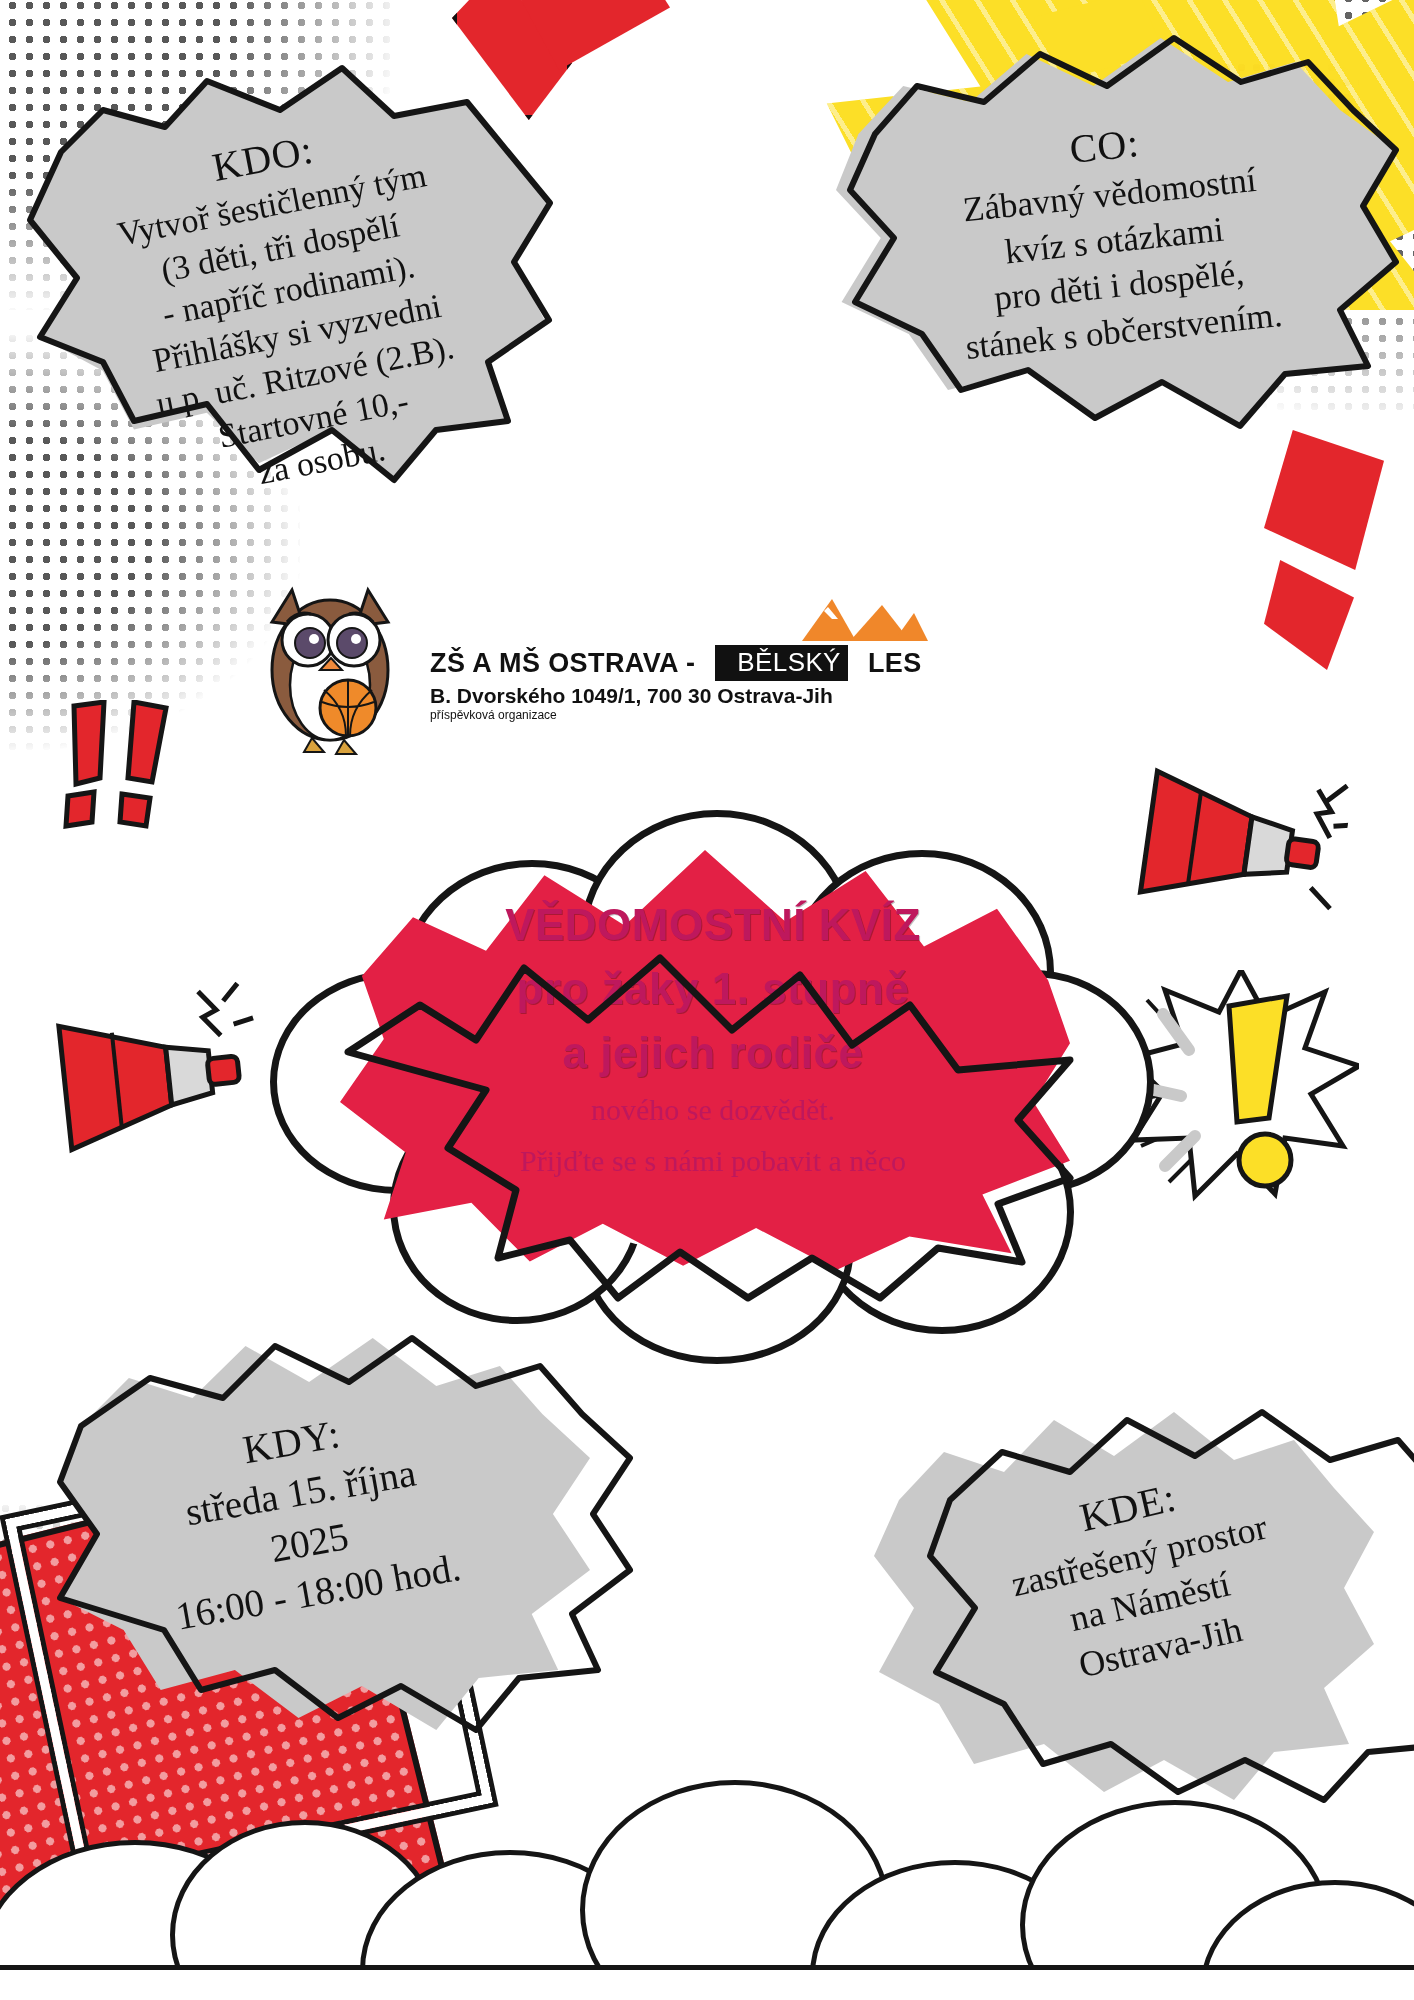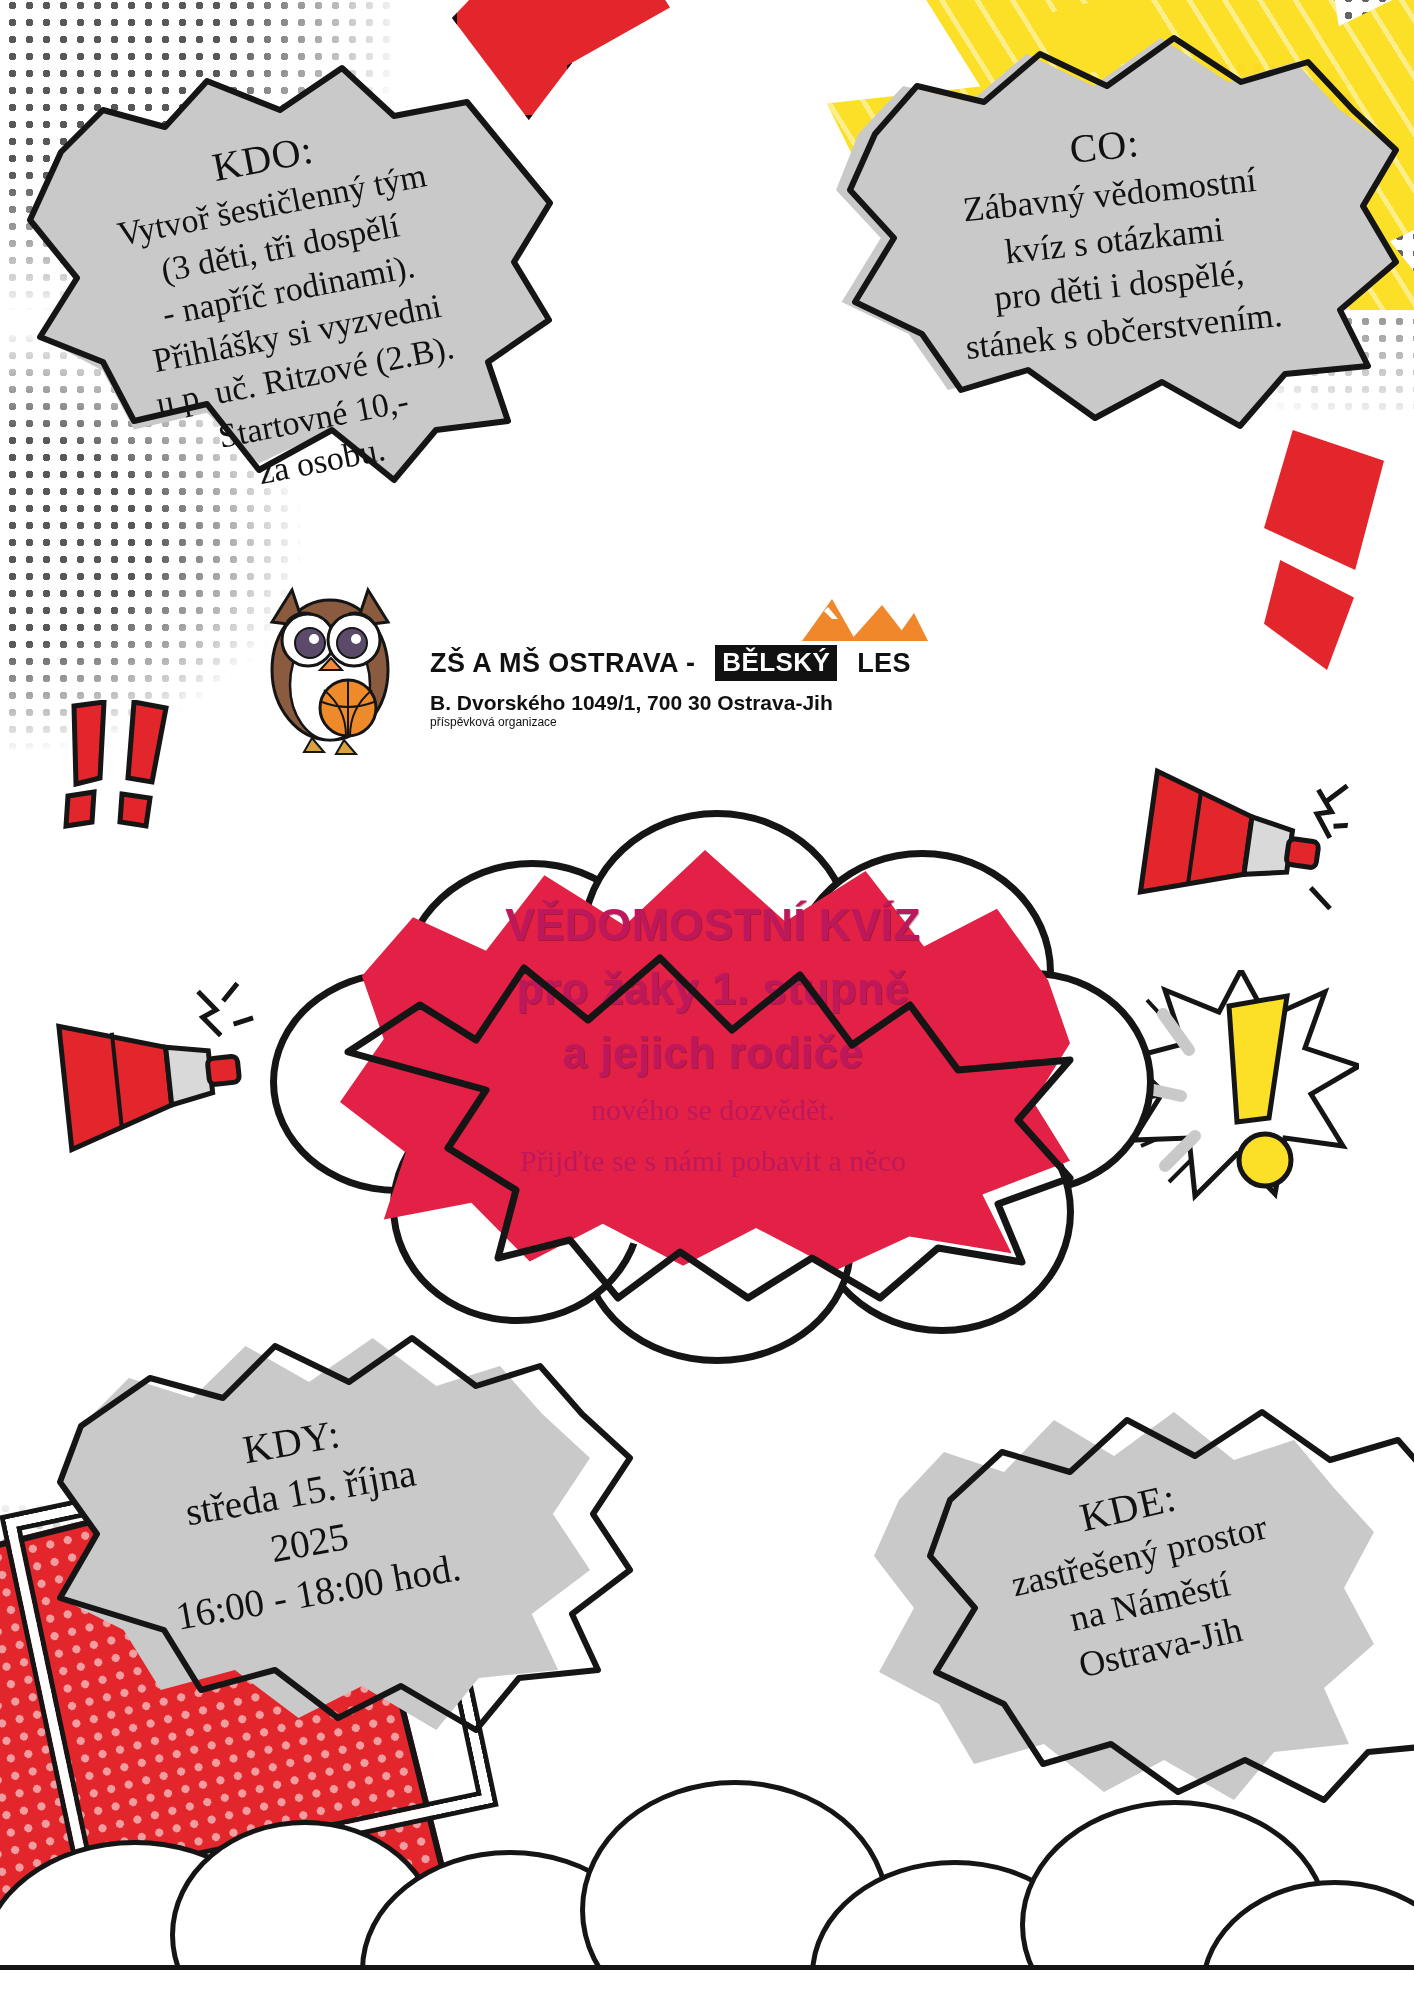--- a/index.html
+++ b/index.html
@@ -291,28 +291,28 @@
     font-weight: 700;
     letter-spacing: .4px;
     display: flex;
     align-items: center;
     gap: 20px;
     white-space: nowrap;
   }
   .school-badge {
     background: #111;
     color: #fff;
-    padding: 2px 7px 3px 7px;
-    font-weight: 700;
+    padding: 2px 7px 3px 22px;
+    font-weight: 400;
     font-size: 26px;
   }
   .school-line2 {
     font-size: 21px;
     font-weight: 700;
-    margin-top: 10px;
+    margin-top: 3px;
   }
   .school-line3 {
     font-size: 12px;
     font-weight: 400;
   }
   .mountains {
     position: absolute;
     left: 368px; top: -50px;
     width: 130px; height: 48px;
   }

